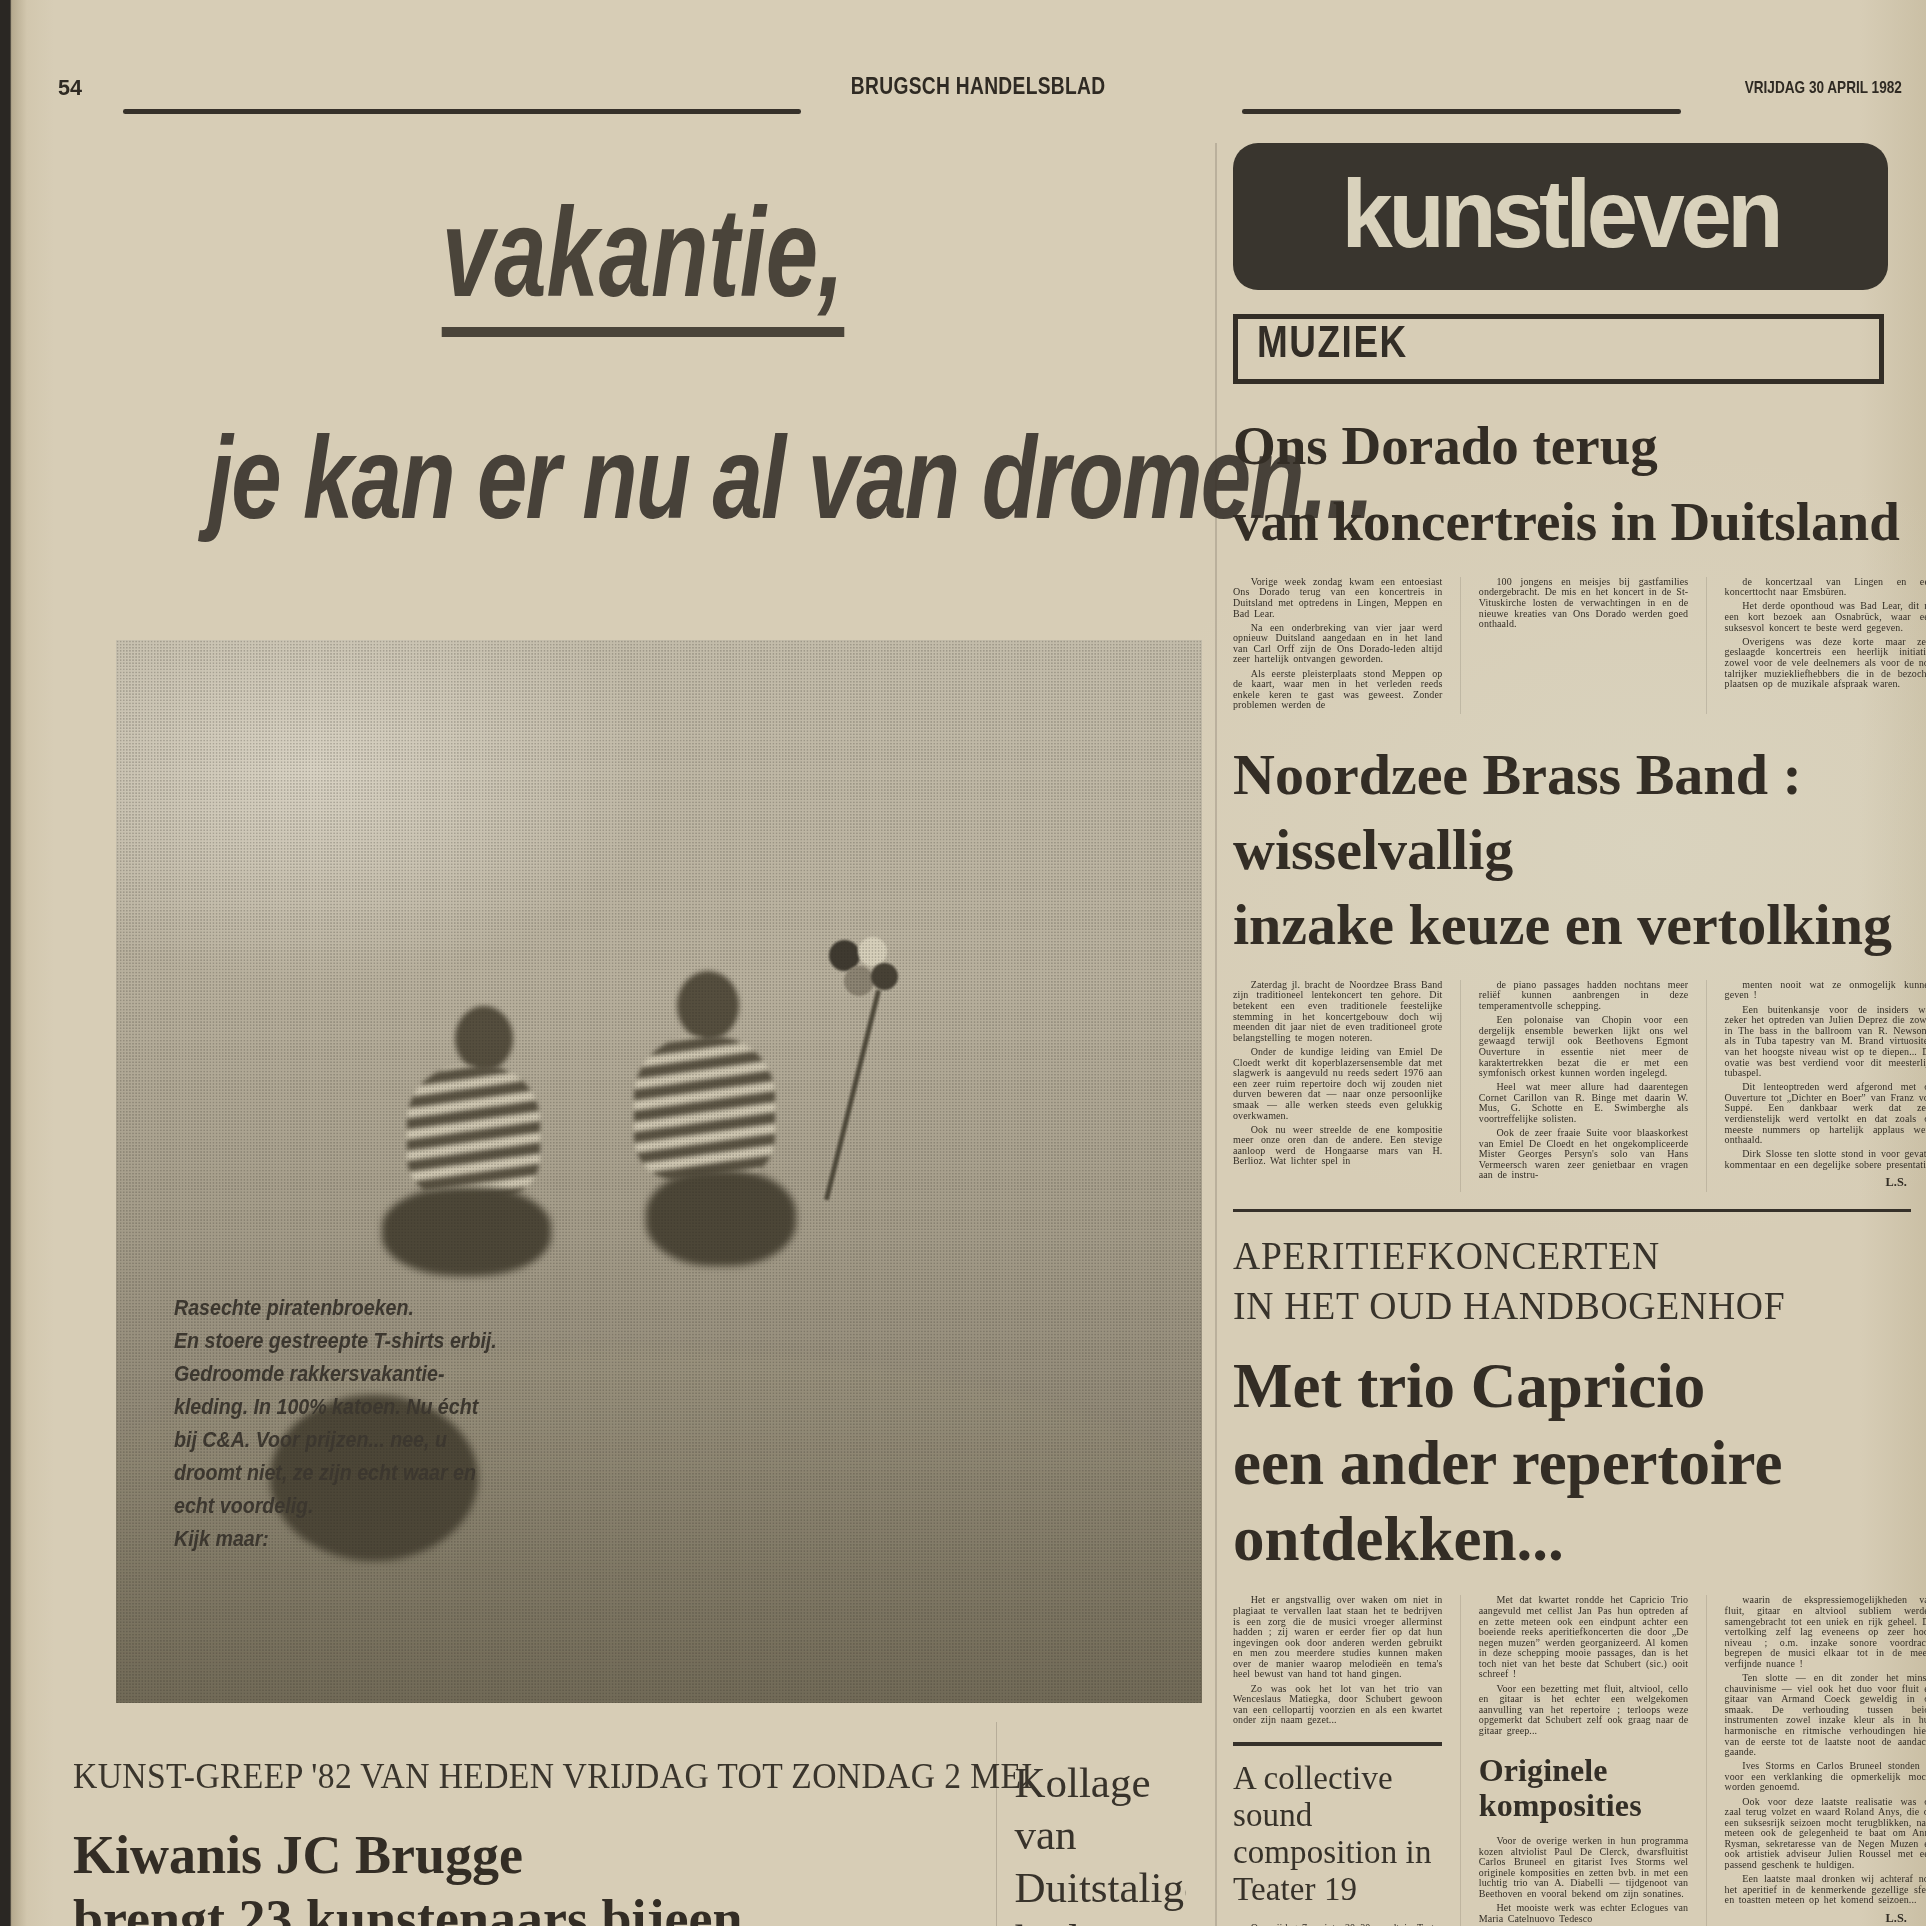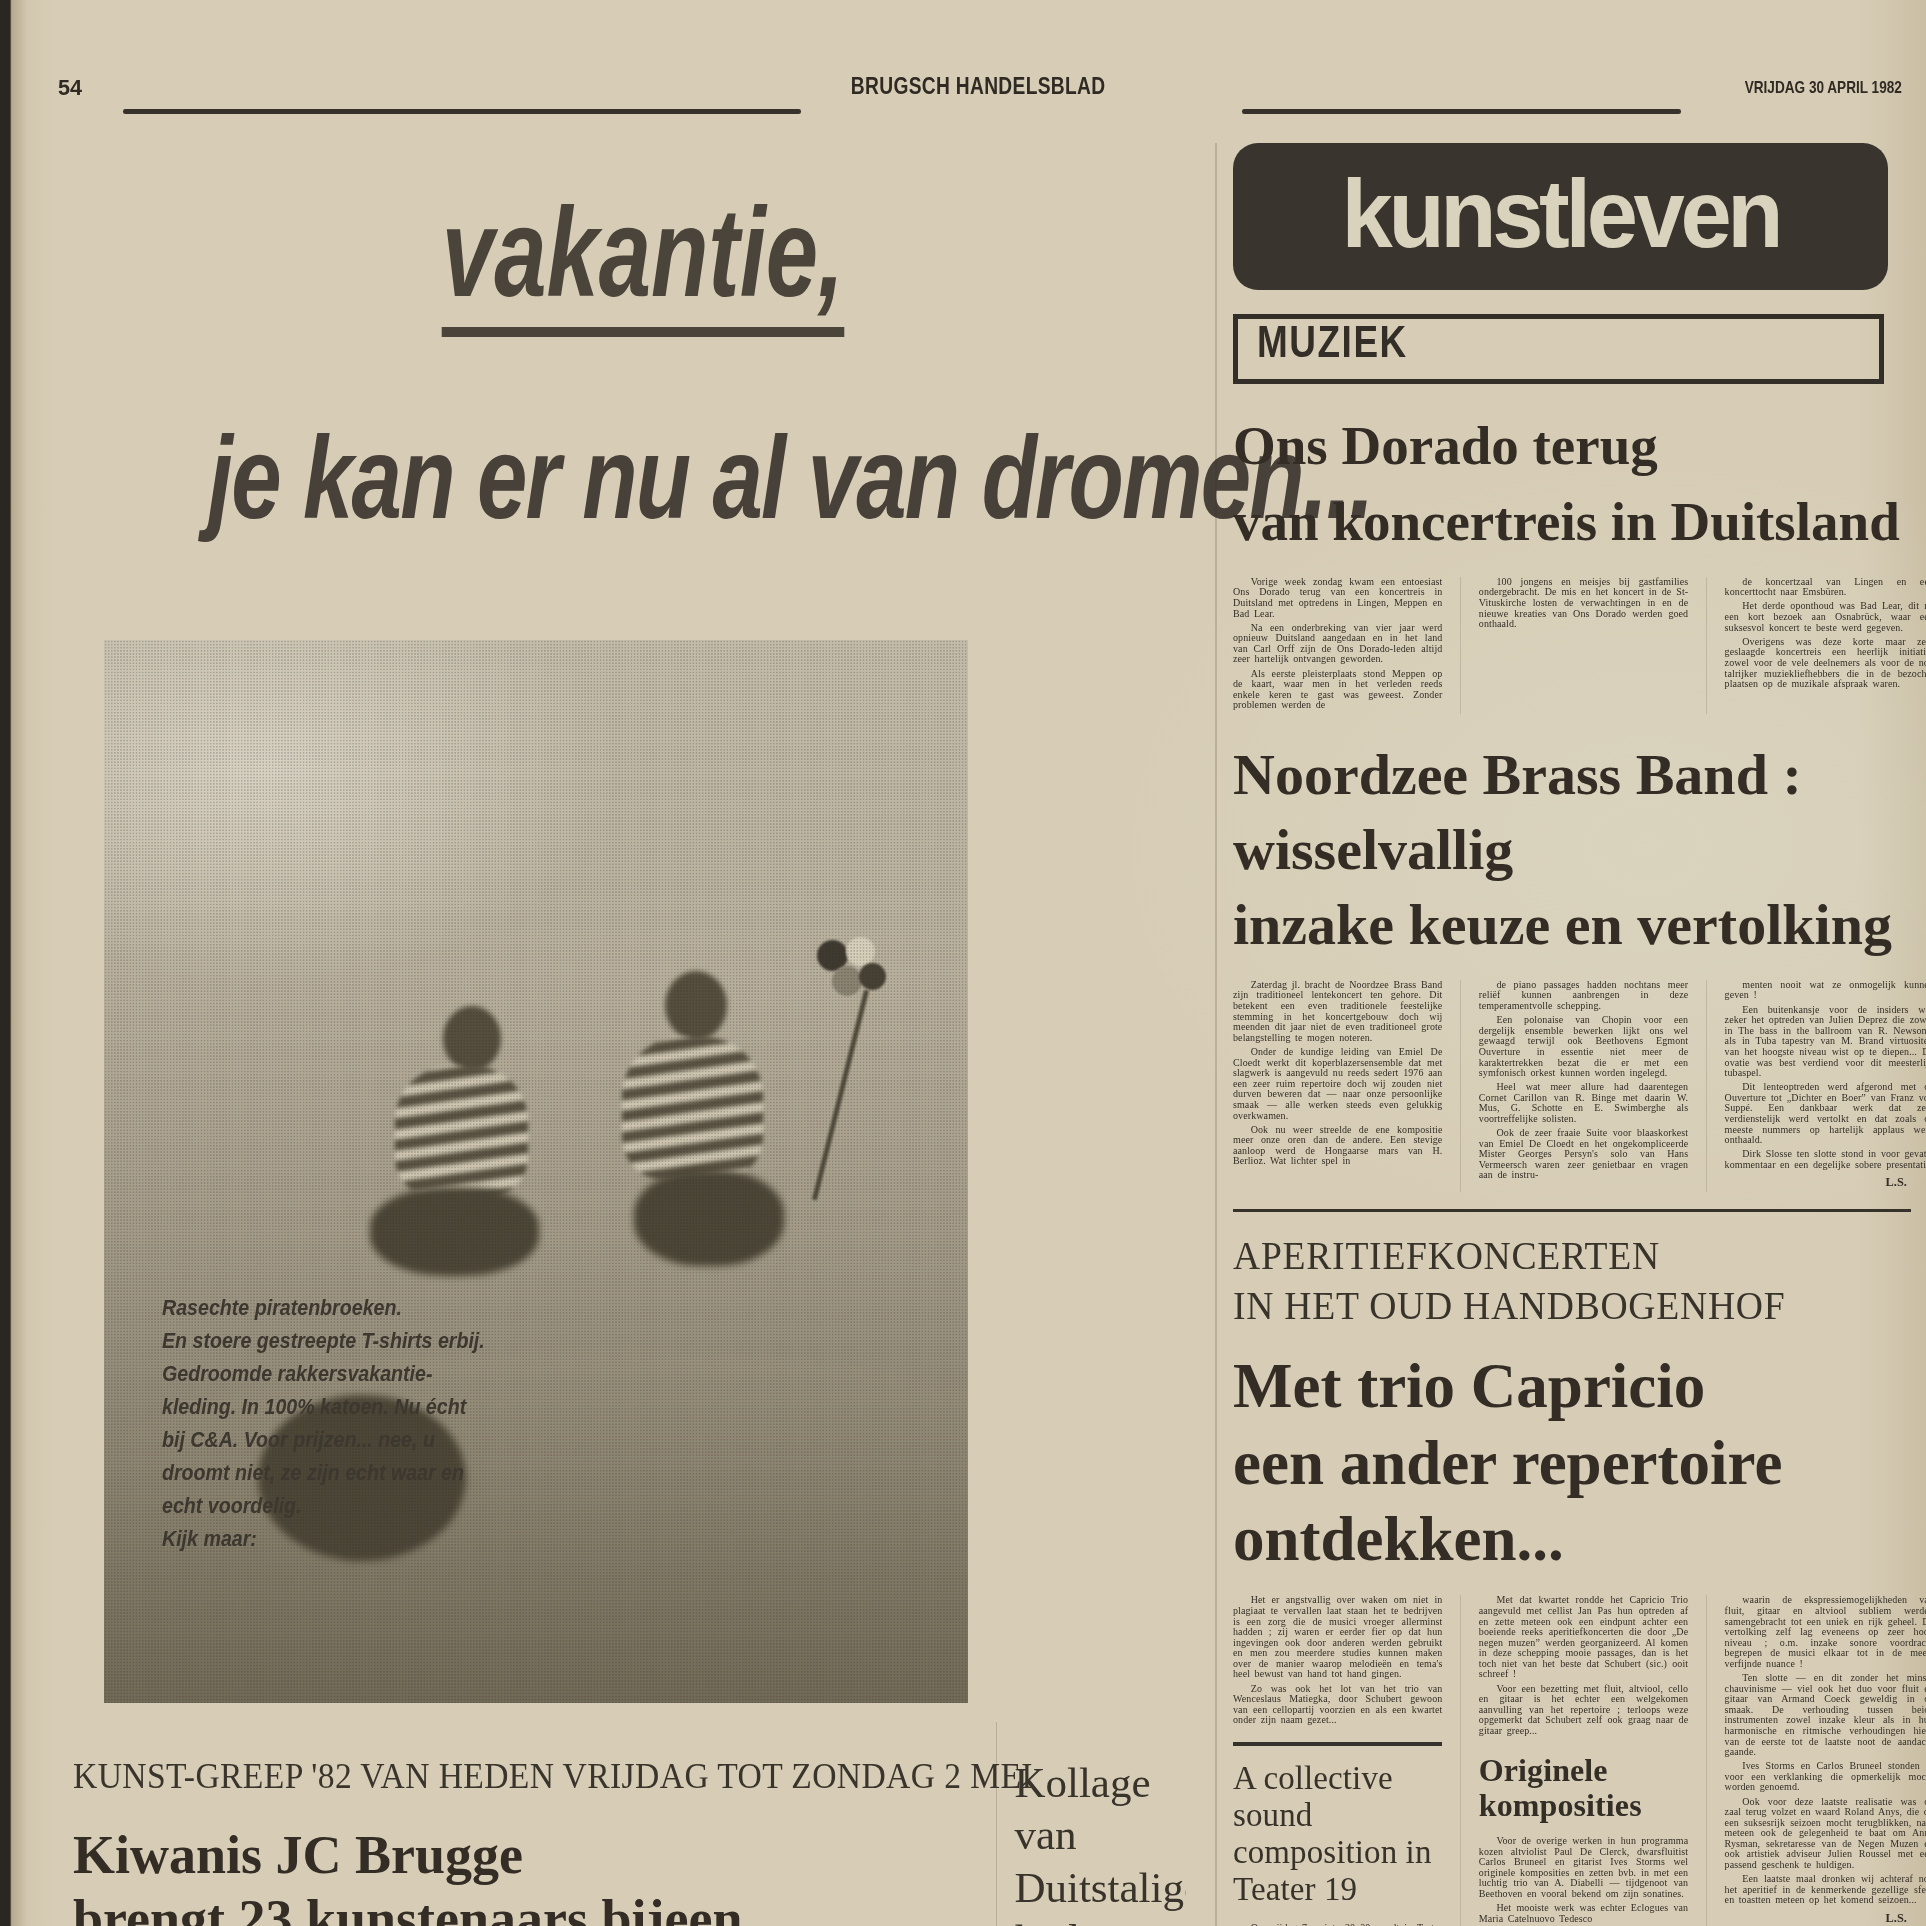--- a/index.html
+++ b/index.html
@@ -24,21 +24,21 @@
 
   
   .ad{position:absolute;left:100px;top:166px;width:1086px;height:1537px;}
   .ad-h1{position:absolute;left:0;top:23px;width:100%;text-align:center;
     font:italic bold 127px/1 "Liberation Sans",sans-serif;color:#4a443a;
     transform:scaleX(.74);transform-origin:center;}
   .ad-h1 span{border-bottom:10px solid #4a443a;padding-bottom:3.9px;}
   .ad-h2{position:absolute;left:-15.4px;top:254px;width:1117px;text-align:center;white-space:nowrap;
     font:italic bold 116px/1 "Liberation Sans",sans-serif;color:#474139;
     transform:scaleX(.78);transform-origin:center;letter-spacing:-2.3px;}
-  .photo{position:absolute;left:4px;top:474px;width:864px;height:1063px;overflow:hidden;
+  .photo{position:absolute;left:16px;top:474px;width:1086px;height:1063px;overflow:hidden;
     background:
       radial-gradient(578px 347px at 18% 12%, rgba(217,211,196,.95), rgba(217,211,196,0) 62%),
       linear-gradient(180deg,#c3bcaa 0%,#b8b09d 32%,#a49c89 55%,#908876 74%,#7e7663 100%);}
   .photo::after{content:"";position:absolute;inset:0;
     background-image:radial-gradient(rgba(42,38,31,.30) 0.5px, transparent 0.7px);
     background-size:3.1px 3.1px;}
   .ph{position:absolute;}
   .dune{left:-54px;bottom:-23px;width:1194px;height:378px;background:linear-gradient(#9a927e,#6e6754);border-radius:45% 55% 0 0;filter:blur(5.4px);}
   .f-head{background:#554e3e;border-radius:50%;filter:blur(2.7px);}
   .f-shirt{background:repeating-linear-gradient(172deg,#cfc7b2 0 10px,#5a5343 10px 21px);filter:blur(1.9px);border-radius:42% 42% 30% 30%;}

